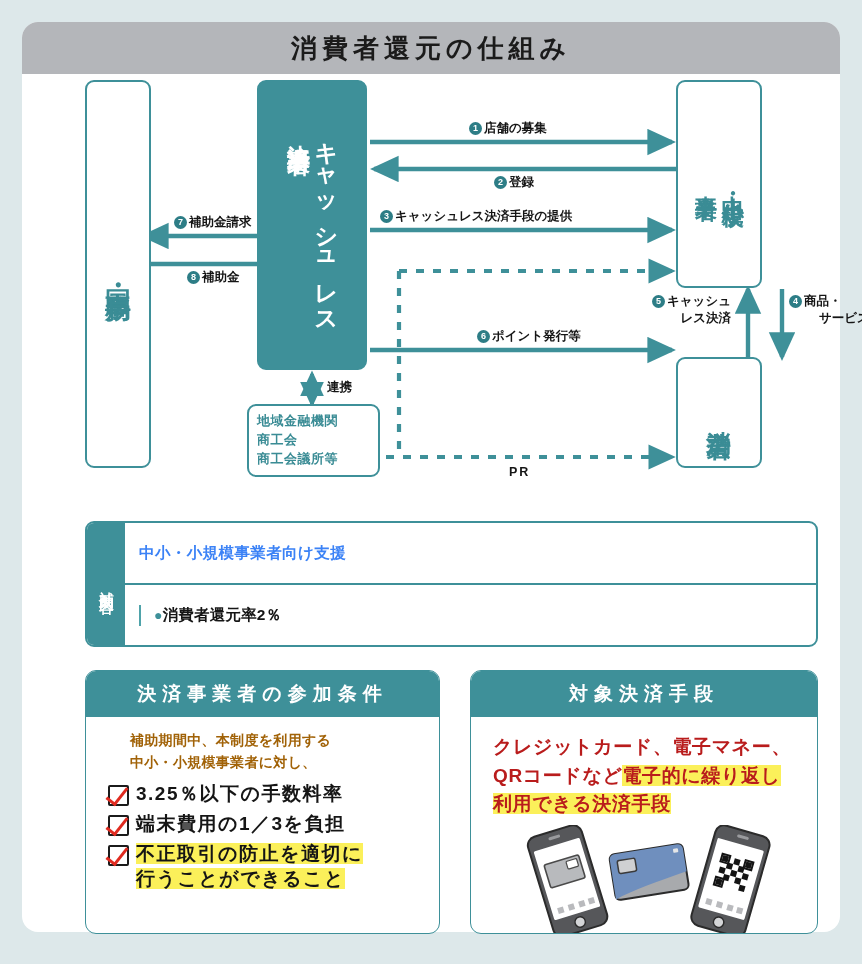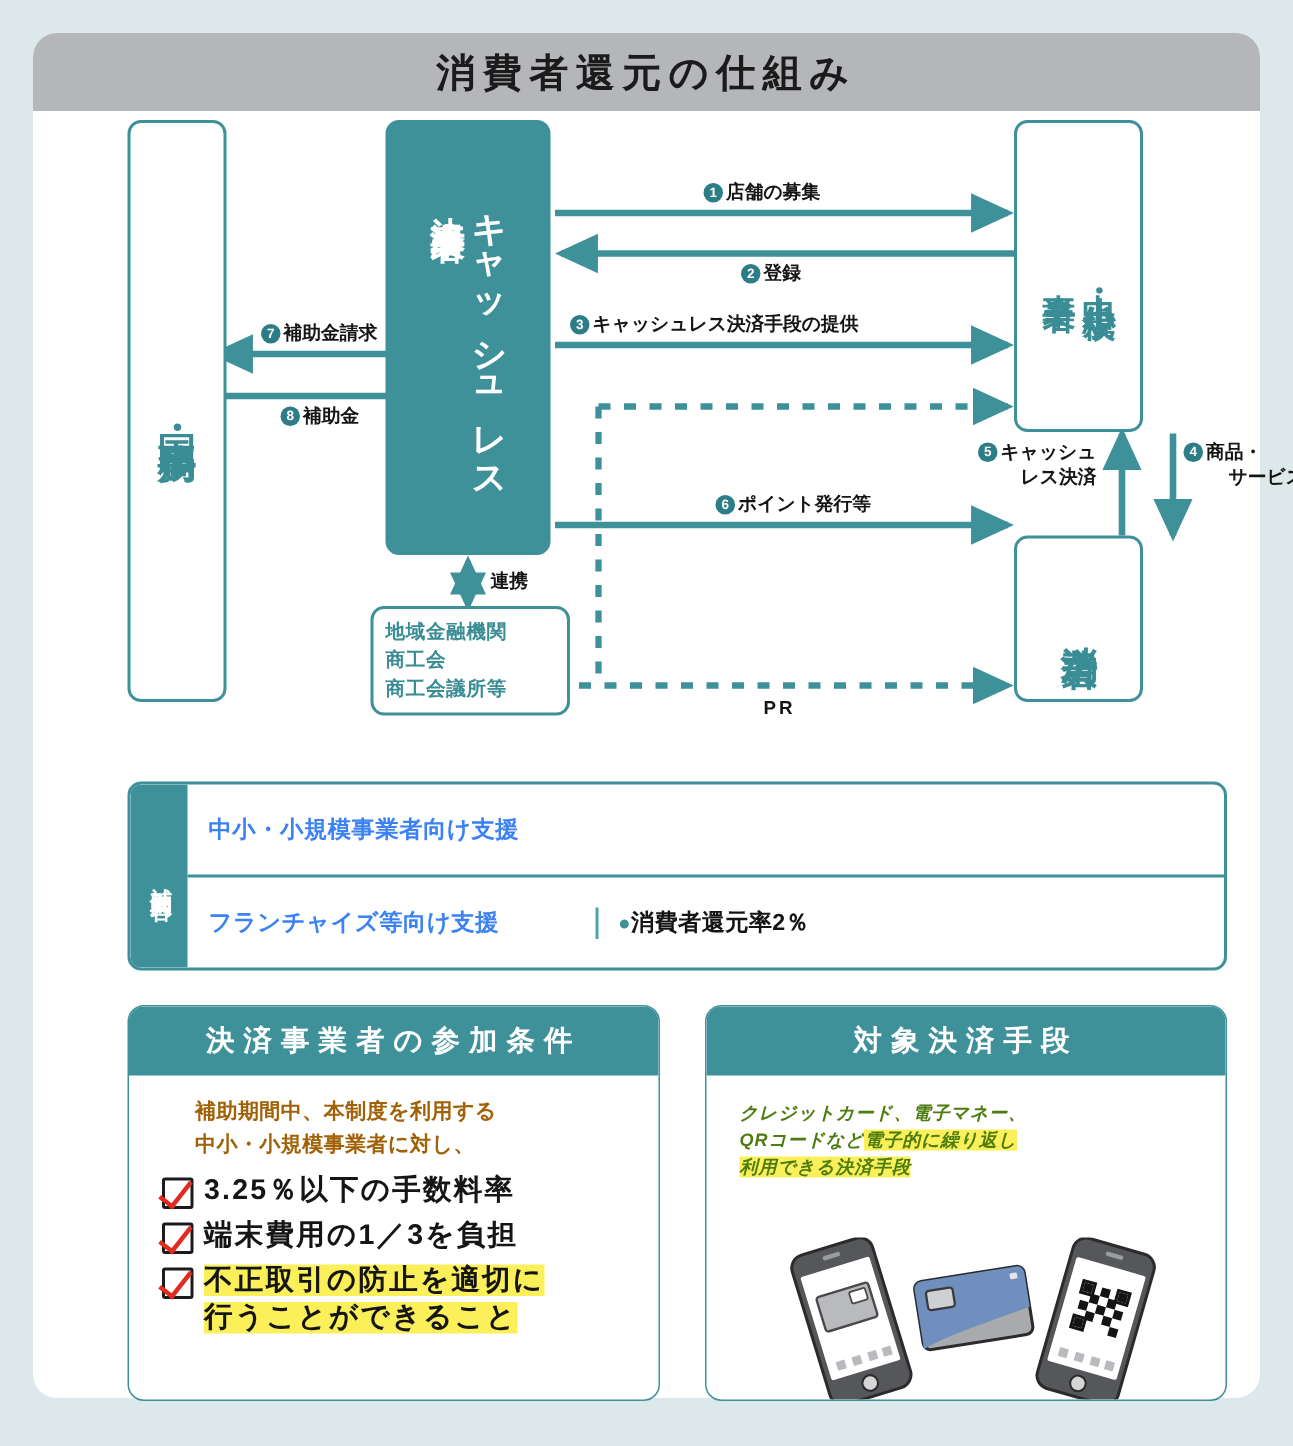--- a/index.html
+++ b/index.html
@@ -139,22 +139,22 @@
     content: ""; position: absolute;
     left: 1px; top: -4px; width: 9px; height: 19px;
     border-right: 3px solid #e02b20; border-bottom: 3px solid #e02b20;
     transform: rotate(38deg);
   }
   .chk-txt { font-size: 19px; font-weight: bold; color: #151515; line-height: 1.35; letter-spacing: 1.5px; }
   .hl { background: #fbf05a; }
 
   .rbody {
     margin: 16px 0 0 22px;
-    font-size: 12px; font-weight: bold; color: #4d7c0f;
-    line-height: 1.5; letter-spacing: 0.6px; font-style: italic;
+    font-size: 19px; font-weight: bold; color: #b91c1c;
+    line-height: 1.5; letter-spacing: 0.6px;
   }
   #phones { position: absolute; left: 38px; bottom: 0px; width: 280px; height: 108px; }
 </style>
 </head>
 <body>
 
 <div id="page">
   <div id="card">
 
     <div id="titlebar">
@@ -261,21 +261,20 @@
 
     <div id="table">
       <div class="side">
         <div class="v">補助内容</div>
       </div>
       <div class="rows">
         <div class="row top">
           <div class="rname">中小・小規模事業者向け支援</div>
         </div>
         <div class="row">
-          <div class="rname">フランチャイズ等向け支援</div>
           <div class="rvals">
             <div class="vline">
               <span class="dot">●</span><span>消費者還元率2％</span>
             </div>
           </div>
         </div>
       </div>
     </div>
 
     <div class="bcard" id="card-left">

